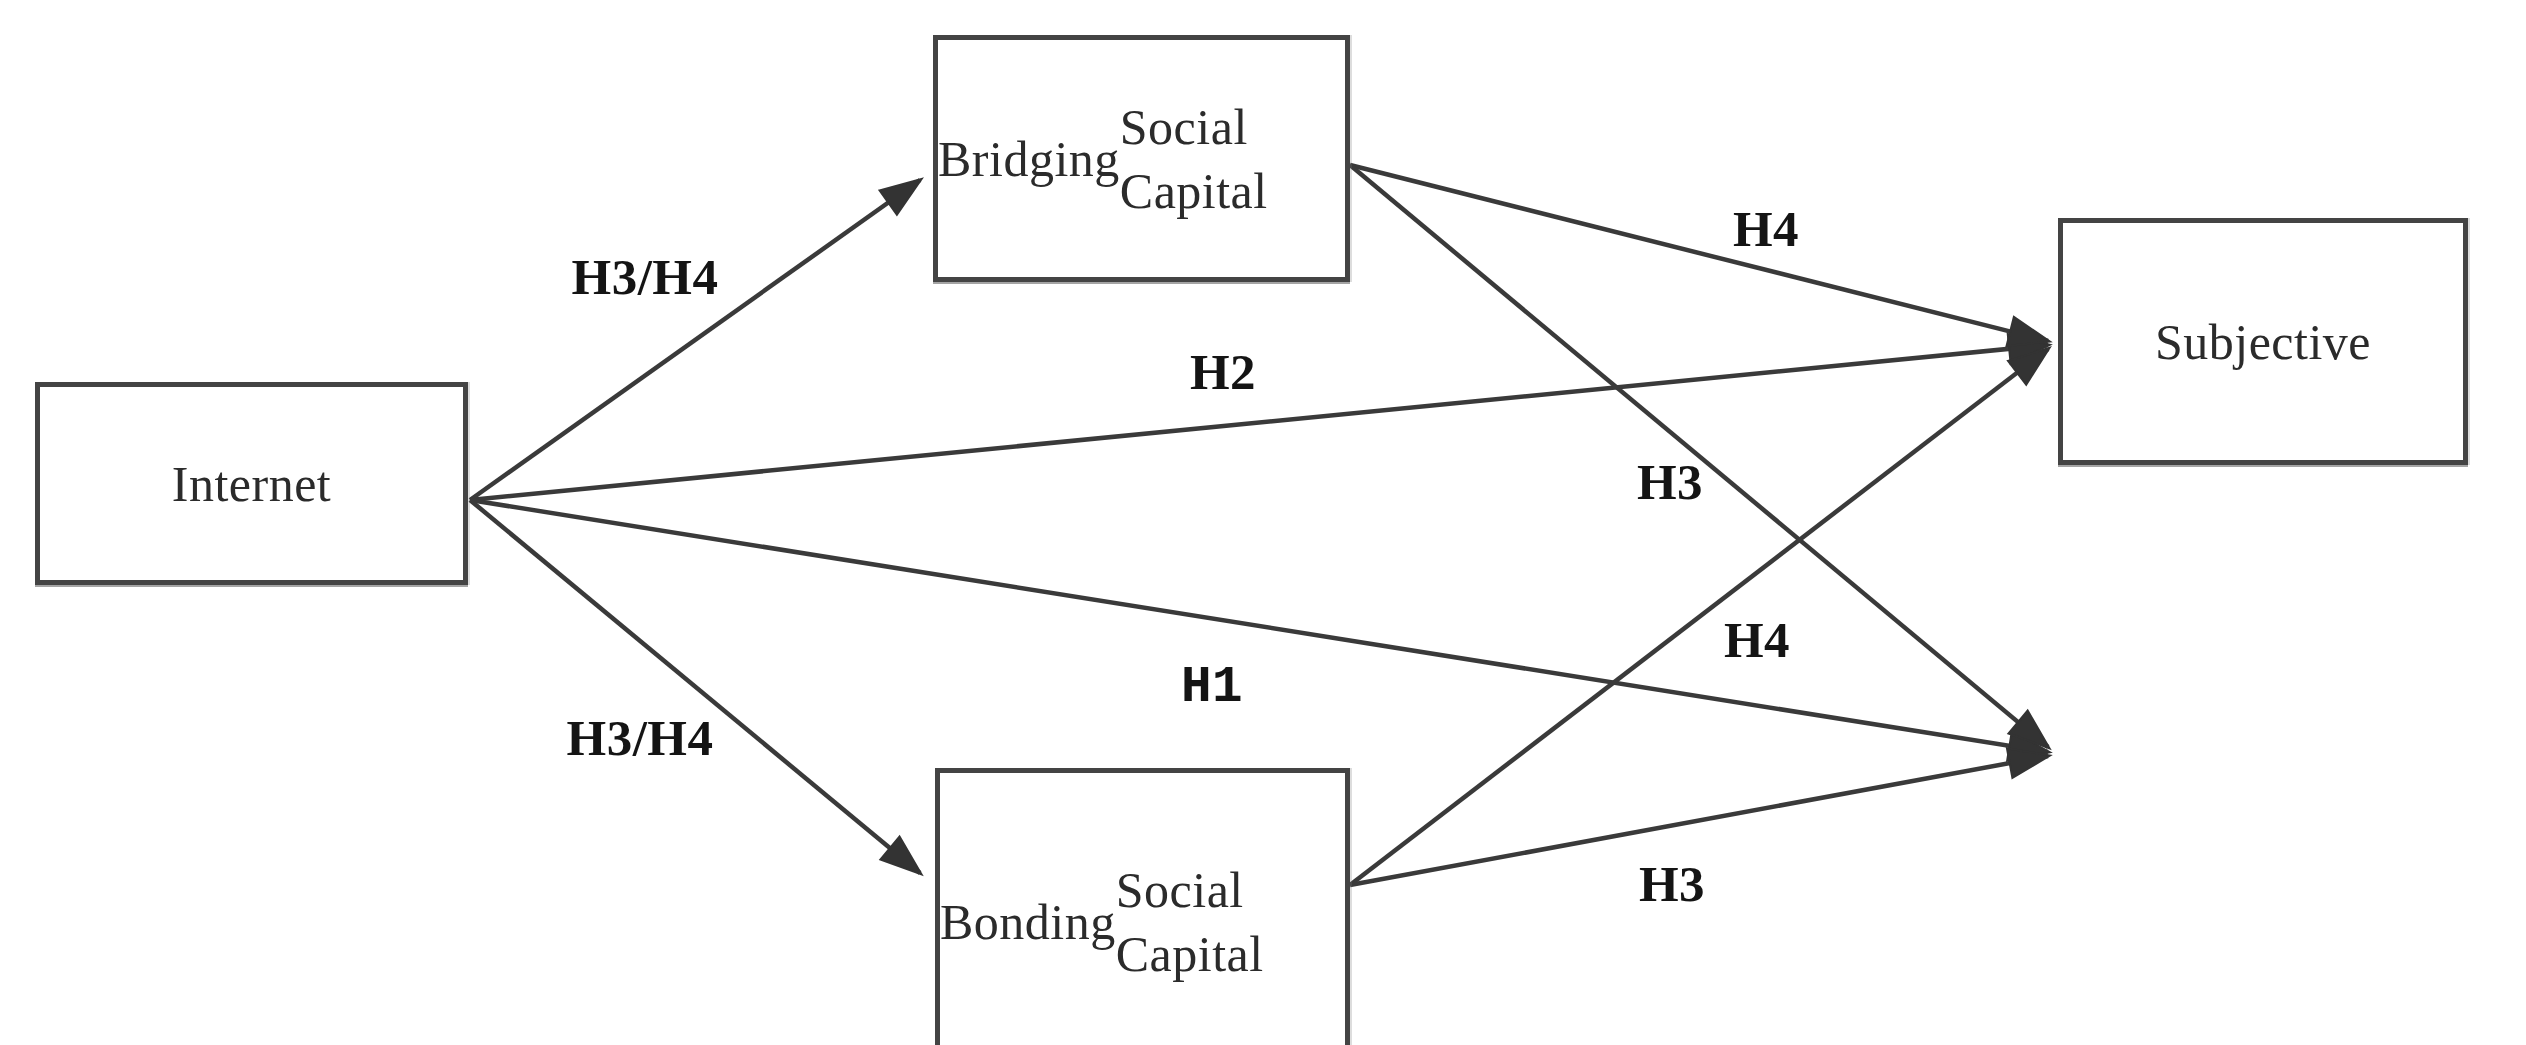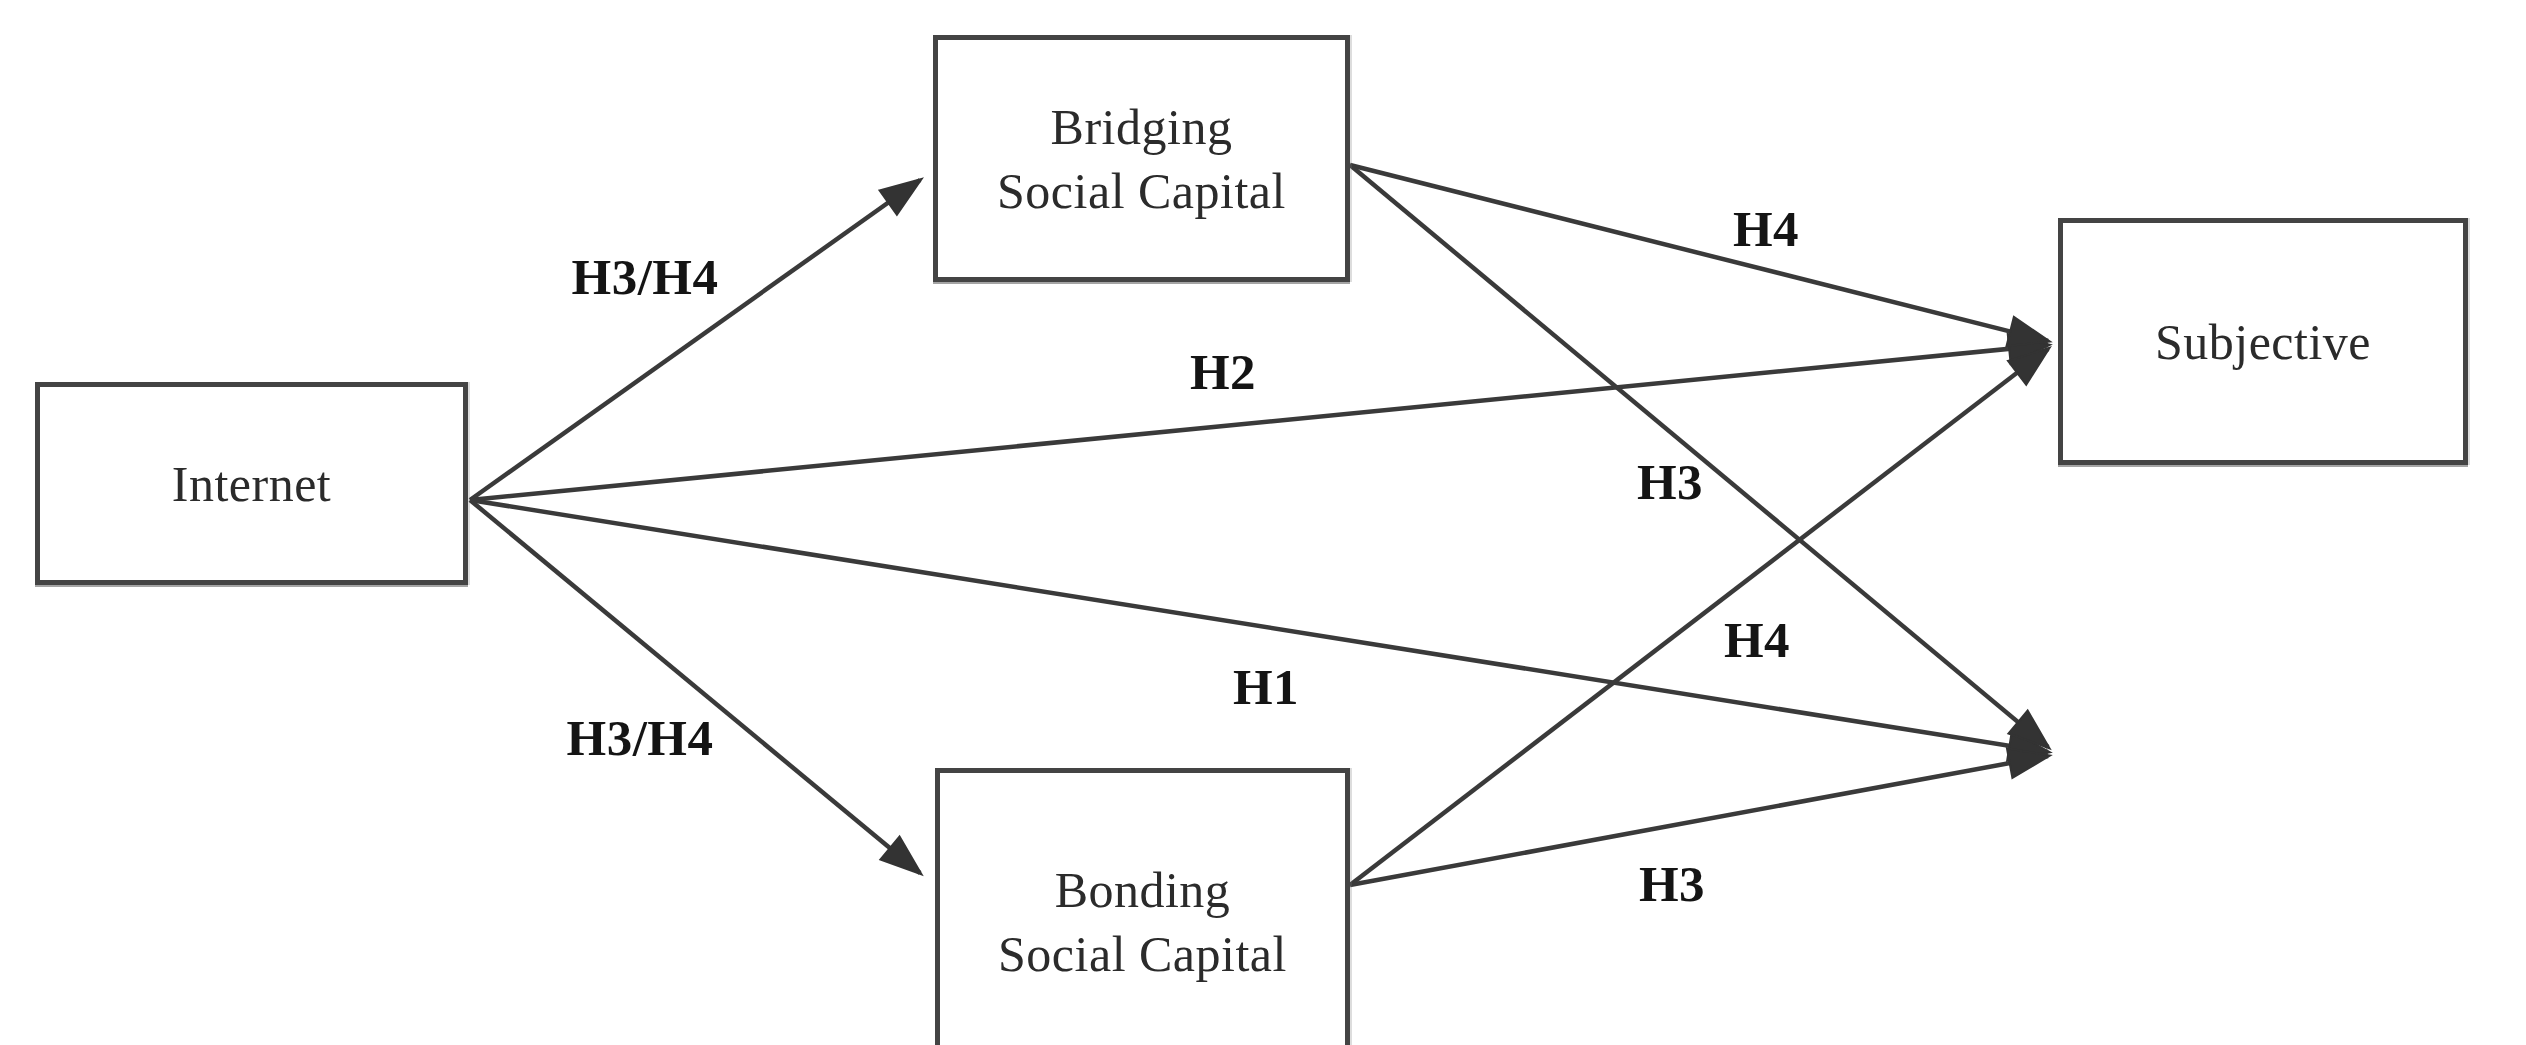--- a/index.html
+++ b/index.html
@@ -27,21 +27,21 @@
     stroke: #3a3a3a;
     stroke-width: 4.5;
   }
   .node {
     position: absolute;
     box-sizing: border-box;
     background: #ffffff;
     border: 5px solid #444444;
     box-shadow: 0 2px 0 rgba(90,90,90,.55), 2px 0 0 rgba(120,120,120,.25);
     display: flex;
-    flex-direction: column;
+    flex-direction: row;
     align-items: center;
     justify-content: center;
     text-align: left;
     font-size: 50px;
     line-height: 1.28;
     color: #2b2b2b;
     letter-spacing: 0.5px;
   }
   .edge-label {
     position: absolute;
@@ -68,21 +68,21 @@
       <line x1="470" y1="500" x2="2048" y2="345" marker-end="url(#arrowhead)"></line>
       <line x1="470" y1="500" x2="2048" y2="752" marker-end="url(#arrowhead)"></line>
       <line x1="1350" y1="165" x2="2048" y2="341" marker-end="url(#arrowhead)"></line>
       <line x1="1350" y1="165" x2="2048" y2="747" marker-end="url(#arrowhead)"></line>
       <line x1="1350" y1="885" x2="2048" y2="349" marker-end="url(#arrowhead)"></line>
       <line x1="1350" y1="885" x2="2048" y2="756" marker-end="url(#arrowhead)"></line>
     </svg>
 <div class="edge-label" style="left: 645px; top: 277px;">H3/H4</div>
     <div class="edge-label" style="left: 640px; top: 738px;">H3/H4</div>
     <div class="edge-label" style="left: 1223px; top: 372px;">H2</div>
-    <div class="edge-label" style="left: 1266px; top: 687px;">H1</div>
+    <div class="edge-label" style="left: 1212px; top: 687px; font-family: Liberation Mono, monospace;">H1</div>
     <div class="edge-label" style="left: 1766px; top: 229px;">H4</div>
     <div class="edge-label" style="left: 1670px; top: 482px;">H3</div>
     <div class="edge-label" style="left: 1757px; top: 640px;">H4</div>
     <div class="edge-label" style="left: 1672px; top: 884px;">H3</div>
     <div class="node" style="left: 35px; top: 382px; width: 433px; height: 203px;">
       <div>Internet</div>
     </div>
     <div class="node" style="left: 933px; top: 35px; width: 417px; height: 247px;">
       <div>Bridging</div>
       <div>Social Capital</div>

